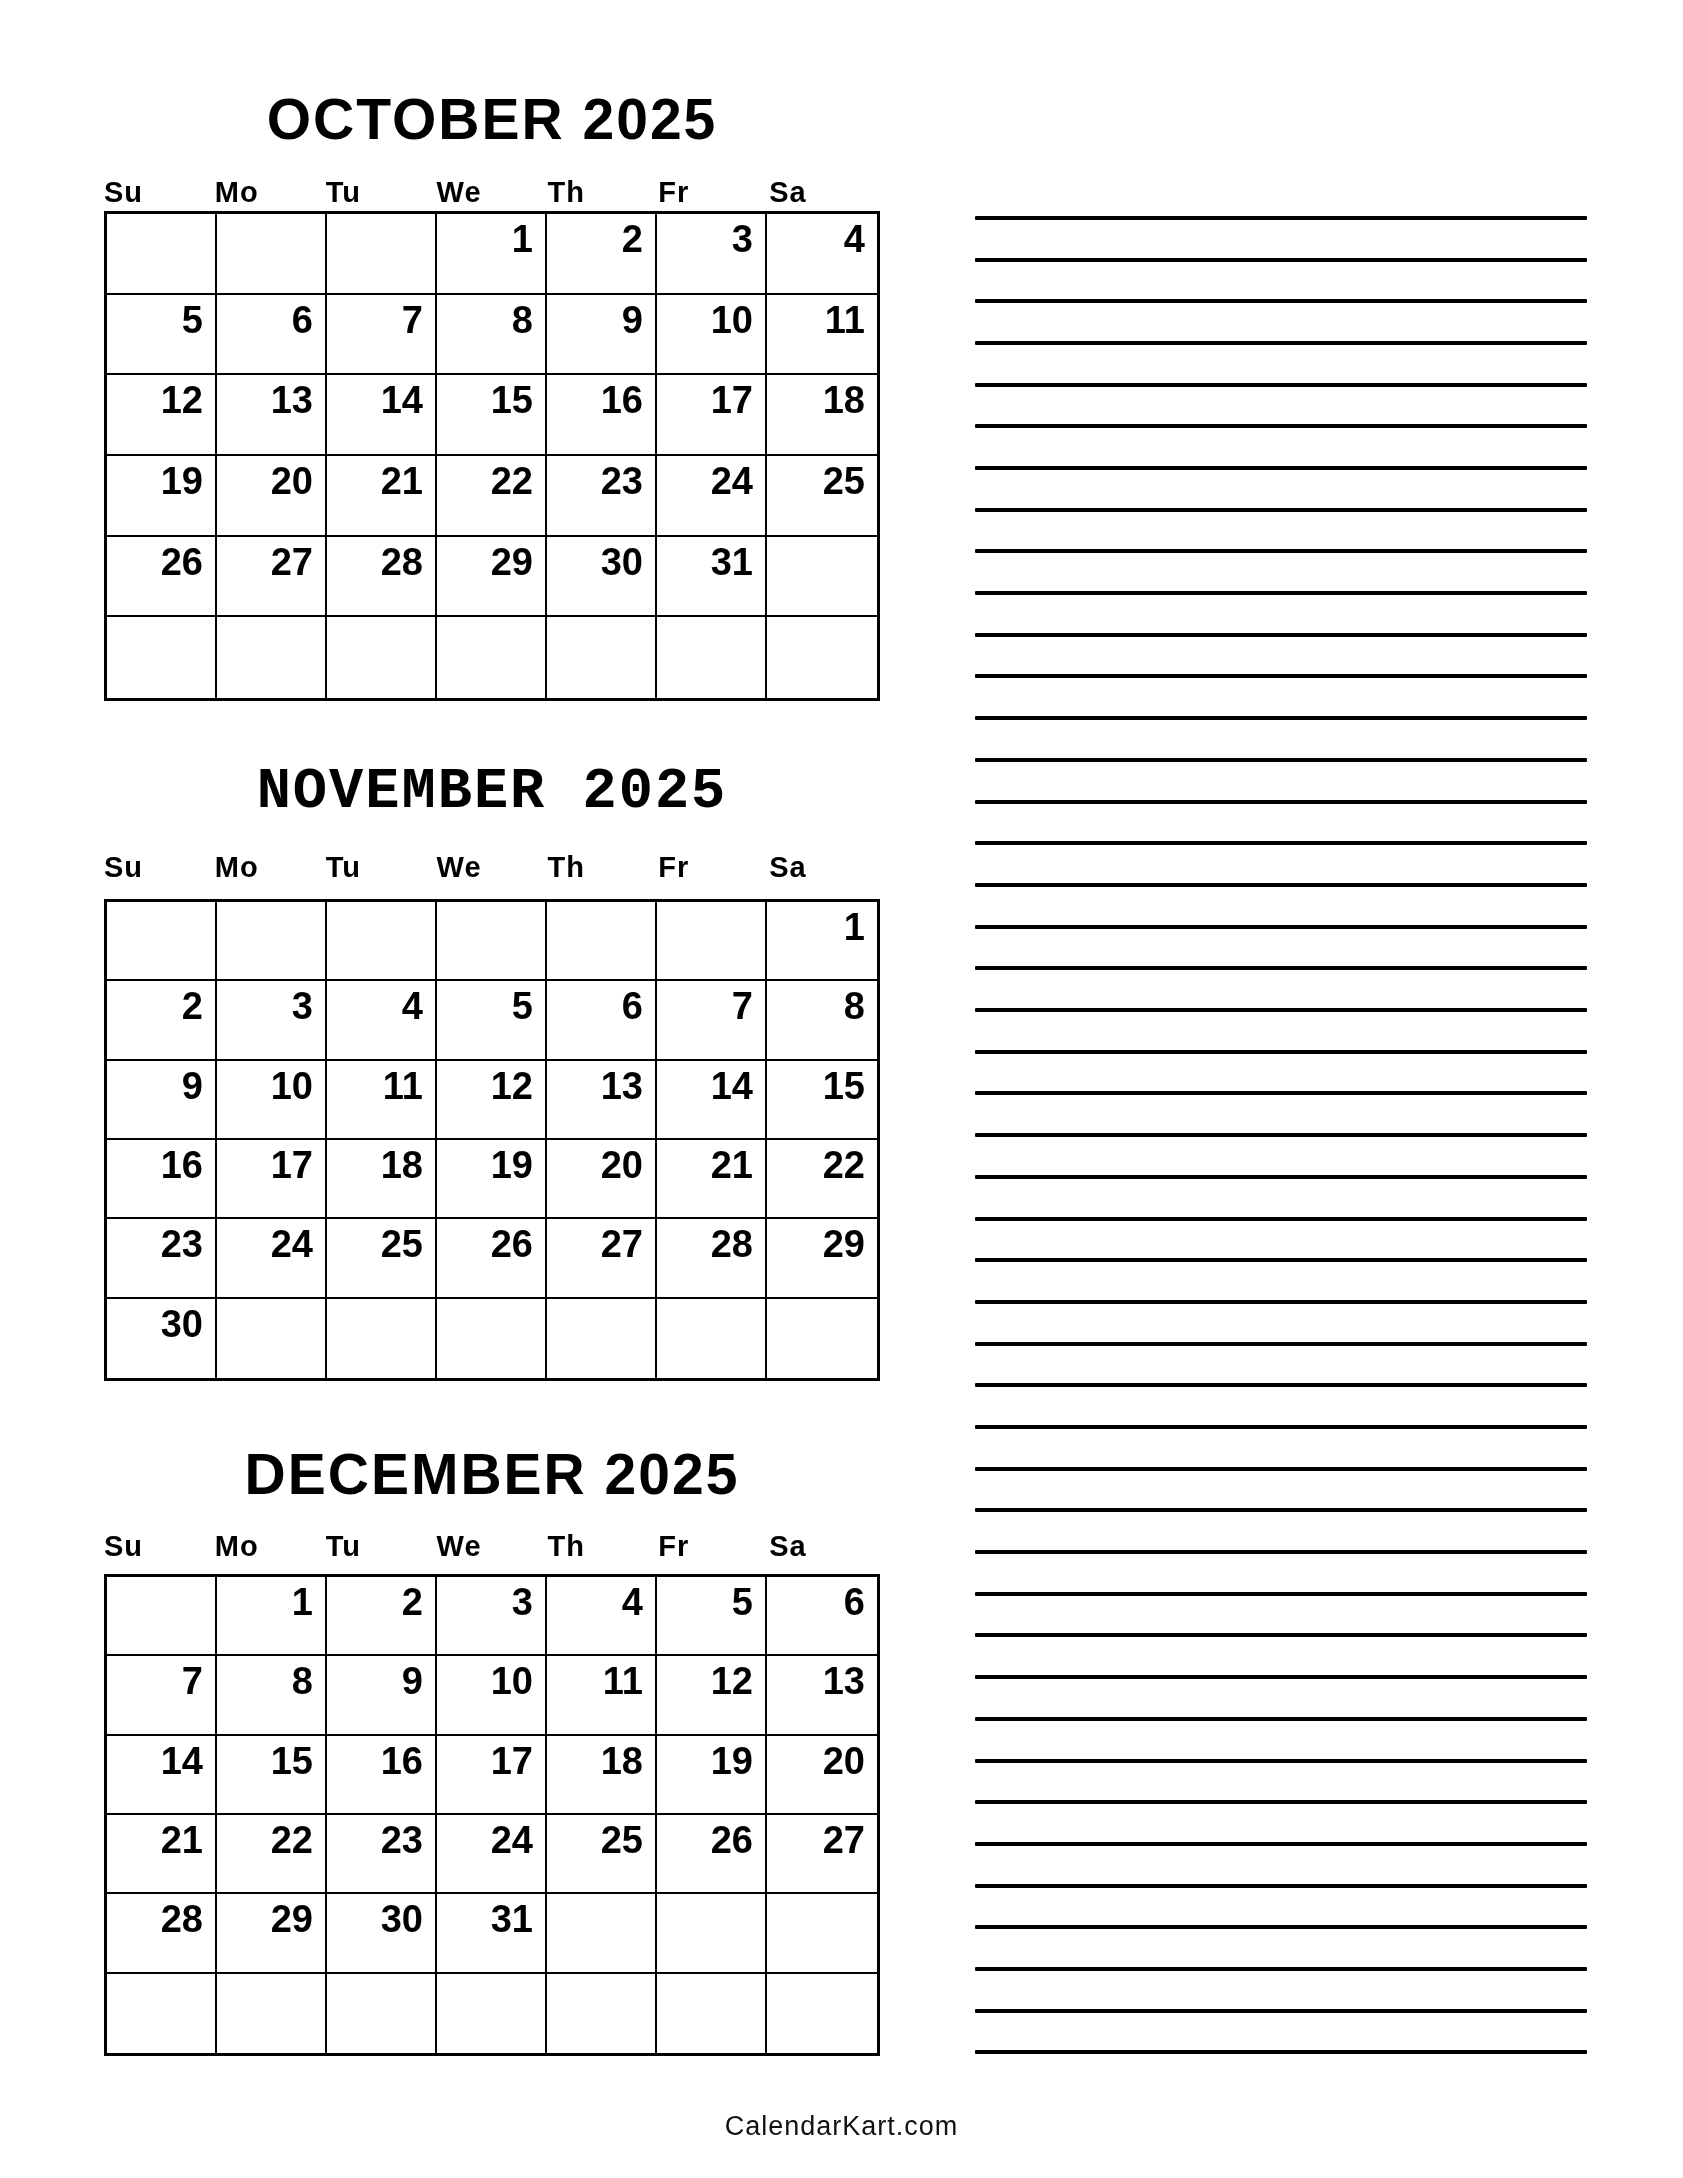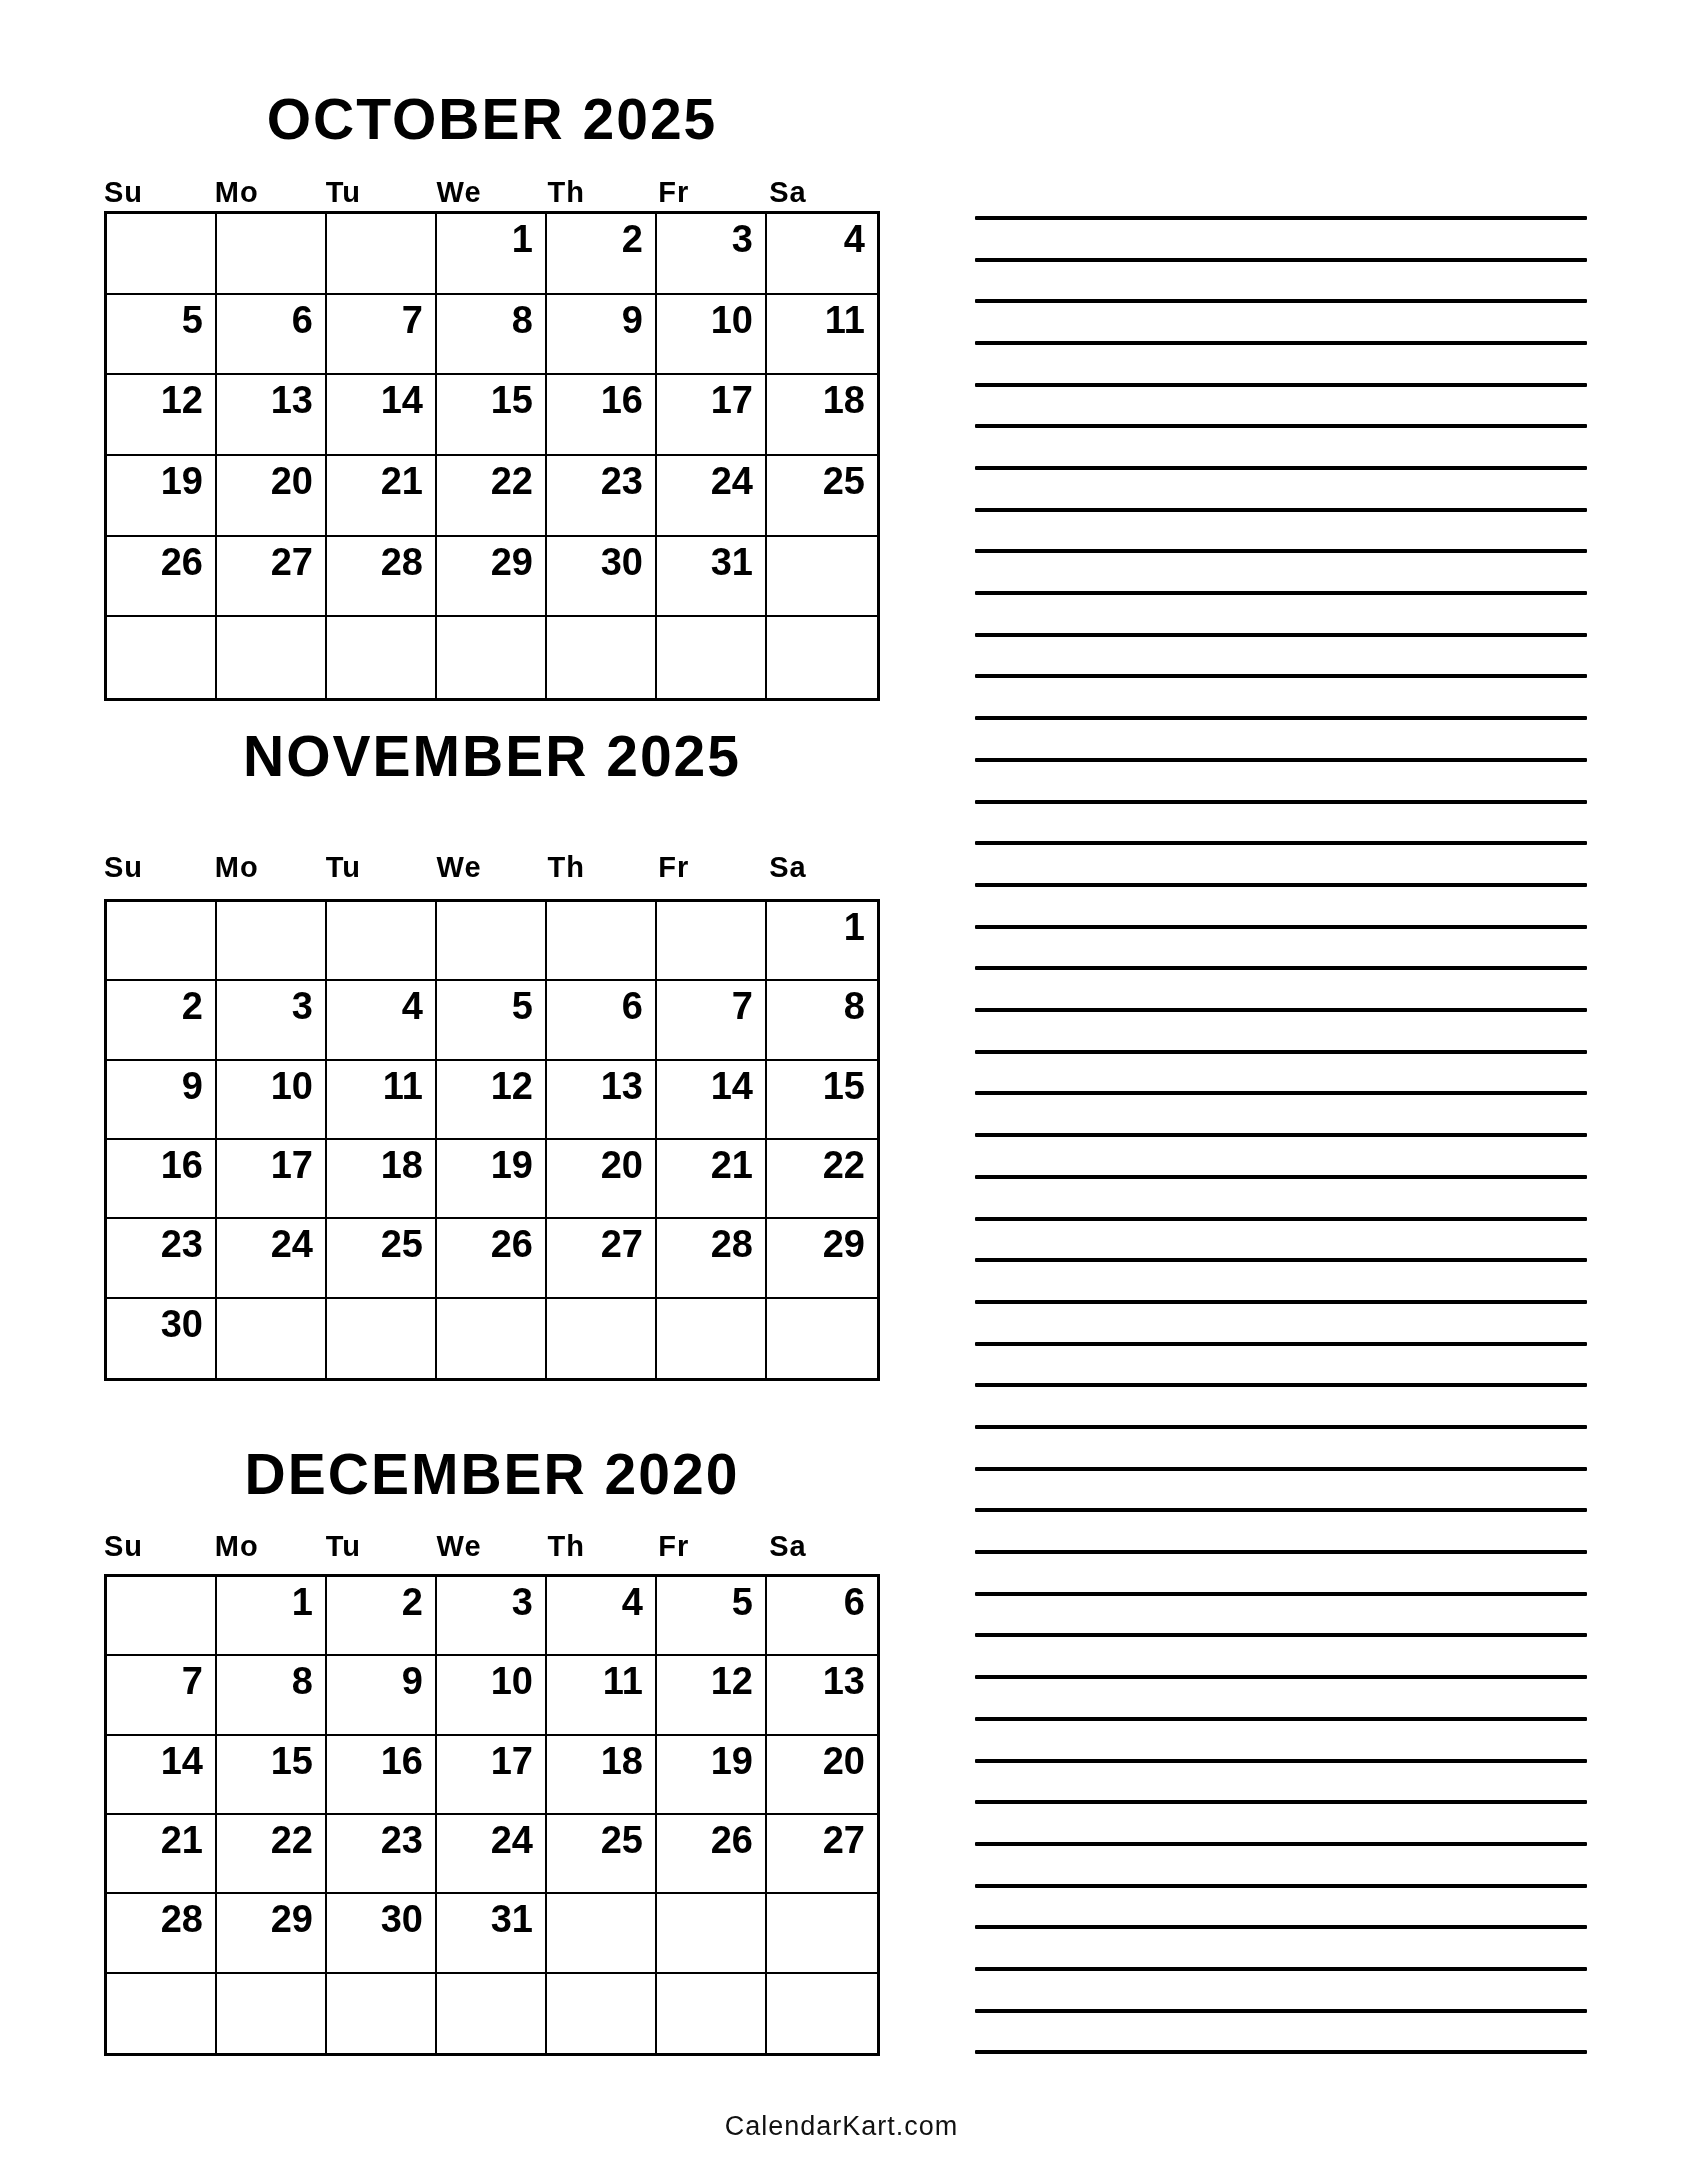--- a/index.html
+++ b/index.html
@@ -7,21 +7,21 @@
     width:1683px;height:2178px;position:relative;overflow:hidden;
     background:#ffffff;color:#000;
     font-family:"Liberation Sans", sans-serif;
   }
   .month-title{
     position:absolute;left:104px;width:776px;margin:0;
     text-align:center;font-weight:700;font-size:57px;line-height:65px;
     letter-spacing:2px;color:#000;white-space:nowrap;
   }
   #title-0{top:87px;}
-  #title-1{top:724px;}
+  #title-1{top:760px;font-family:Liberation Mono, monospace;}
   #title-2{top:1442px;}
   .dow-row{
     position:absolute;left:104px;width:776px;
     display:grid;grid-template-columns:repeat(7,1fr);
     font-weight:700;font-size:29px;line-height:36px;
     text-align:left;letter-spacing:1px;color:#000;
   }
   #dow-0{top:174px;}
   #dow-1{top:849px;}
   #dow-2{top:1528px;}
@@ -158,21 +158,21 @@
     <div class="cell">29</div>
     <div class="cell">30</div>
     <div class="cell"></div>
     <div class="cell"></div>
     <div class="cell"></div>
     <div class="cell"></div>
     <div class="cell"></div>
     <div class="cell"></div>
   </div>
 
-<h2 class="month-title" id="title-2">DECEMBER 2020</h2>
+<h2 class="month-title" id="title-2">DECEMBER 2025</h2>
 <div class="dow-row" id="dow-2">
     <div>Su</div>
     <div>Mo</div>
     <div>Tu</div>
     <div>We</div>
     <div>Th</div>
     <div>Fr</div>
     <div>Sa</div>
   </div>
 <div class="grid" id="grid-2">

